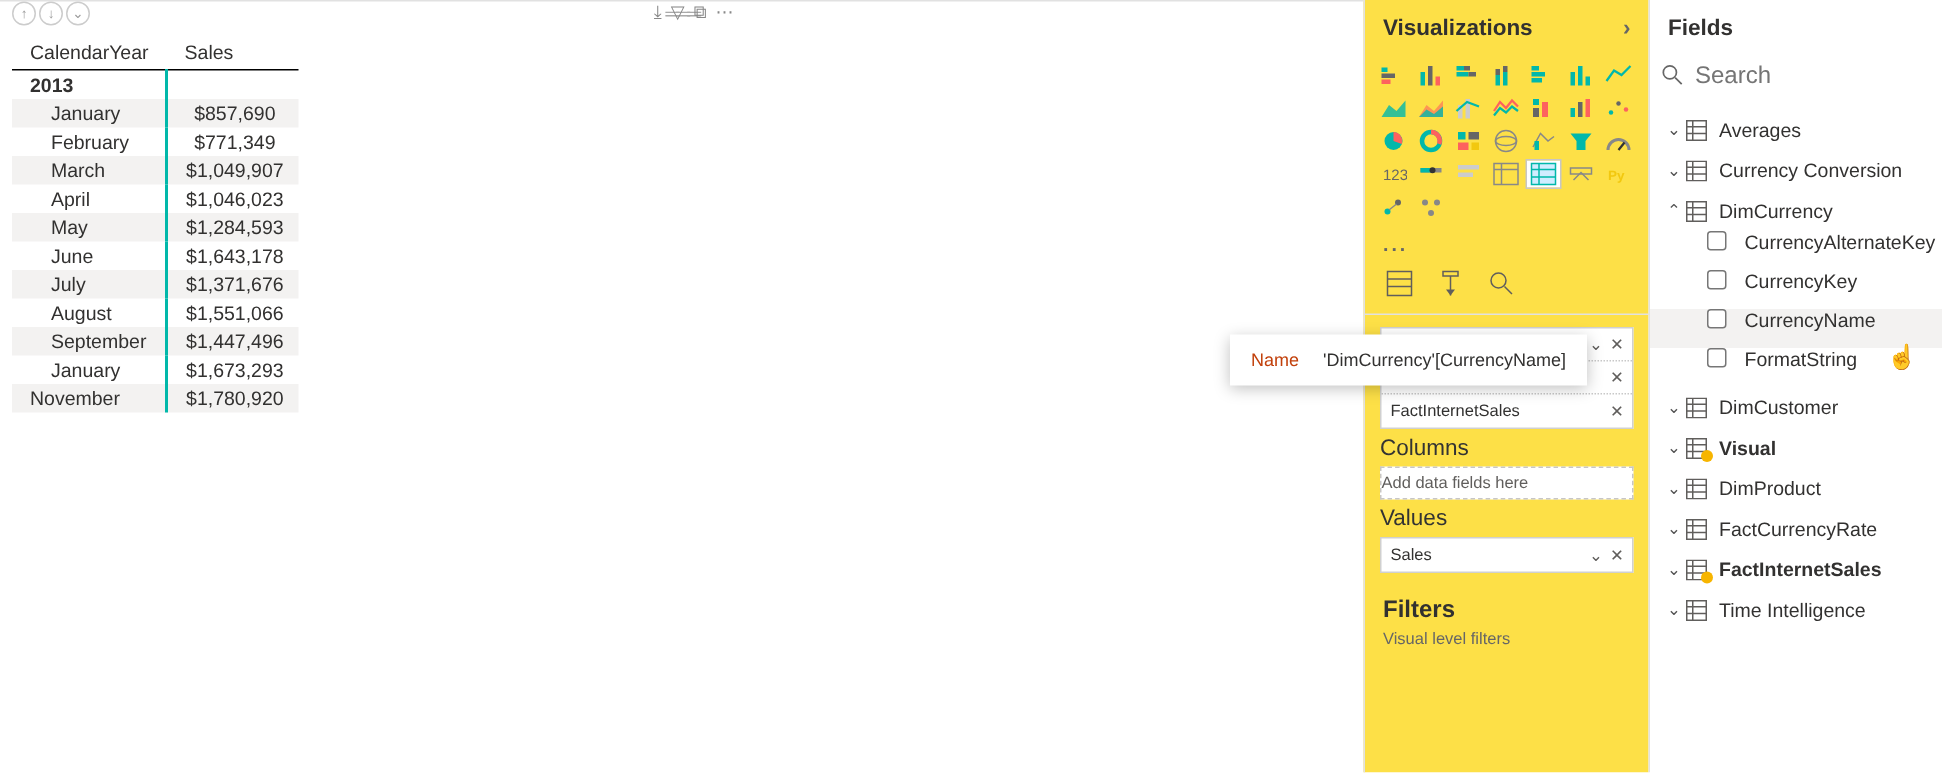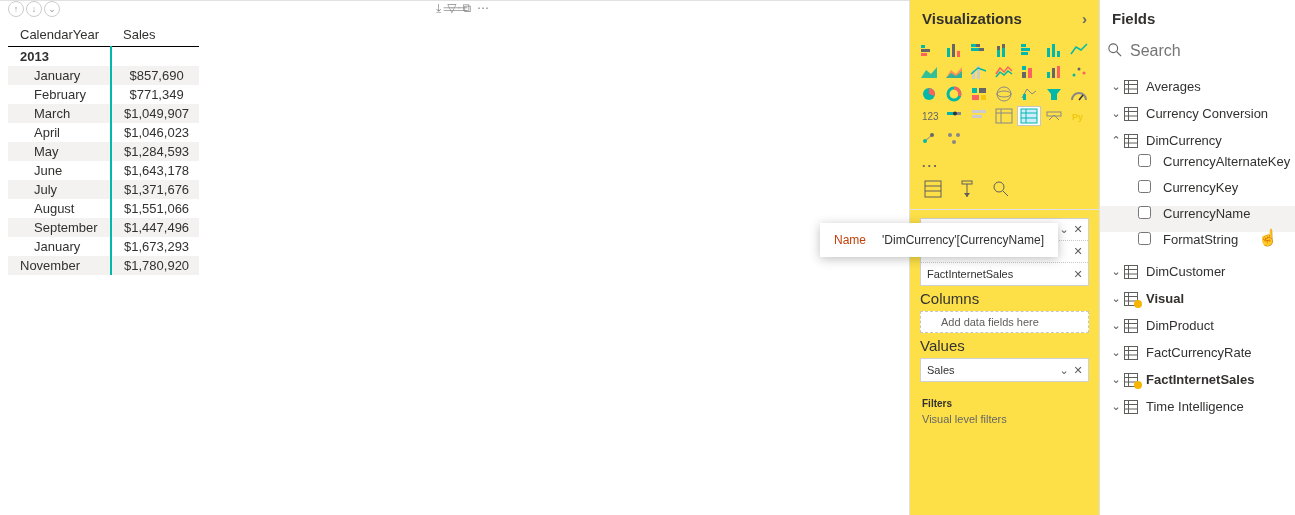--- a/index.html
+++ b/index.html
@@ -32,22 +32,22 @@
 .well-tabs{display:flex;gap:12px;padding:0 12px 4px 12px;border-bottom:1px solid #e1e1e1;margin-bottom:2px}
 .well-tabs .tab{padding:4px 2px;cursor:pointer}
 .well-section{padding:6px 10px}
 .well-label{font-size:15px;color:#333;margin:4px 0 4px 0}
 .well-box{background:#fff;border:1px solid #d0d0d0}
 .well-item{display:flex;align-items:center;justify-content:space-between;height:22px;padding:0 4px 0 6px;font-size:11px;border-bottom:1px dotted #c8c8c8}
 .well-item:last-child{border-bottom:none}
 .well-item.single{border:none}
 .well-item .ctl{display:flex;gap:2px;color:#605e5c}
 .well-item .ctl span{cursor:pointer;width:12px;text-align:center}
-.well-placeholder{background:#fff;border:1px dashed #c8c6c4;padding:4px 20px;font-size:11px;color:#605e5c}
-.filters-header{padding:10px 12px 4px 12px;font-size:10px;font-weight:600}
+.well-placeholder{background:#fff;border:1px dashed #c8c6c4;padding:4px 0;font-size:11px;color:#605e5c}
+.filters-header{padding:10px 12px 4px 12px;font-size:16px;font-weight:600}
 .filters-sub{padding:0 12px;font-size:11px;color:#666}
 .matrix{position:absolute;left:8px;top:22px;font-size:13px}
 .matrix table{border-collapse:collapse}
 .matrix th{font-weight:400;text-align:left;padding:4px 12px;border-bottom:1px solid #000}
 .matrix td{padding:2px 12px}
 .matrix td.sales{border-left:2px solid #01b8aa;text-align:center;padding-right:10px}
 .matrix tr.year td{font-weight:700}
 .matrix tr.alt td{background:#f3f2f1}
 .toolbar-icons{position:absolute;left:8px;top:0;display:flex;gap:2px;color:#999;font-size:12px}
 .toolbar-icons span{width:16px;height:16px;border:1px solid #ccc;border-radius:50%;display:inline-flex;align-items:center;justify-content:center;font-size:9px}

